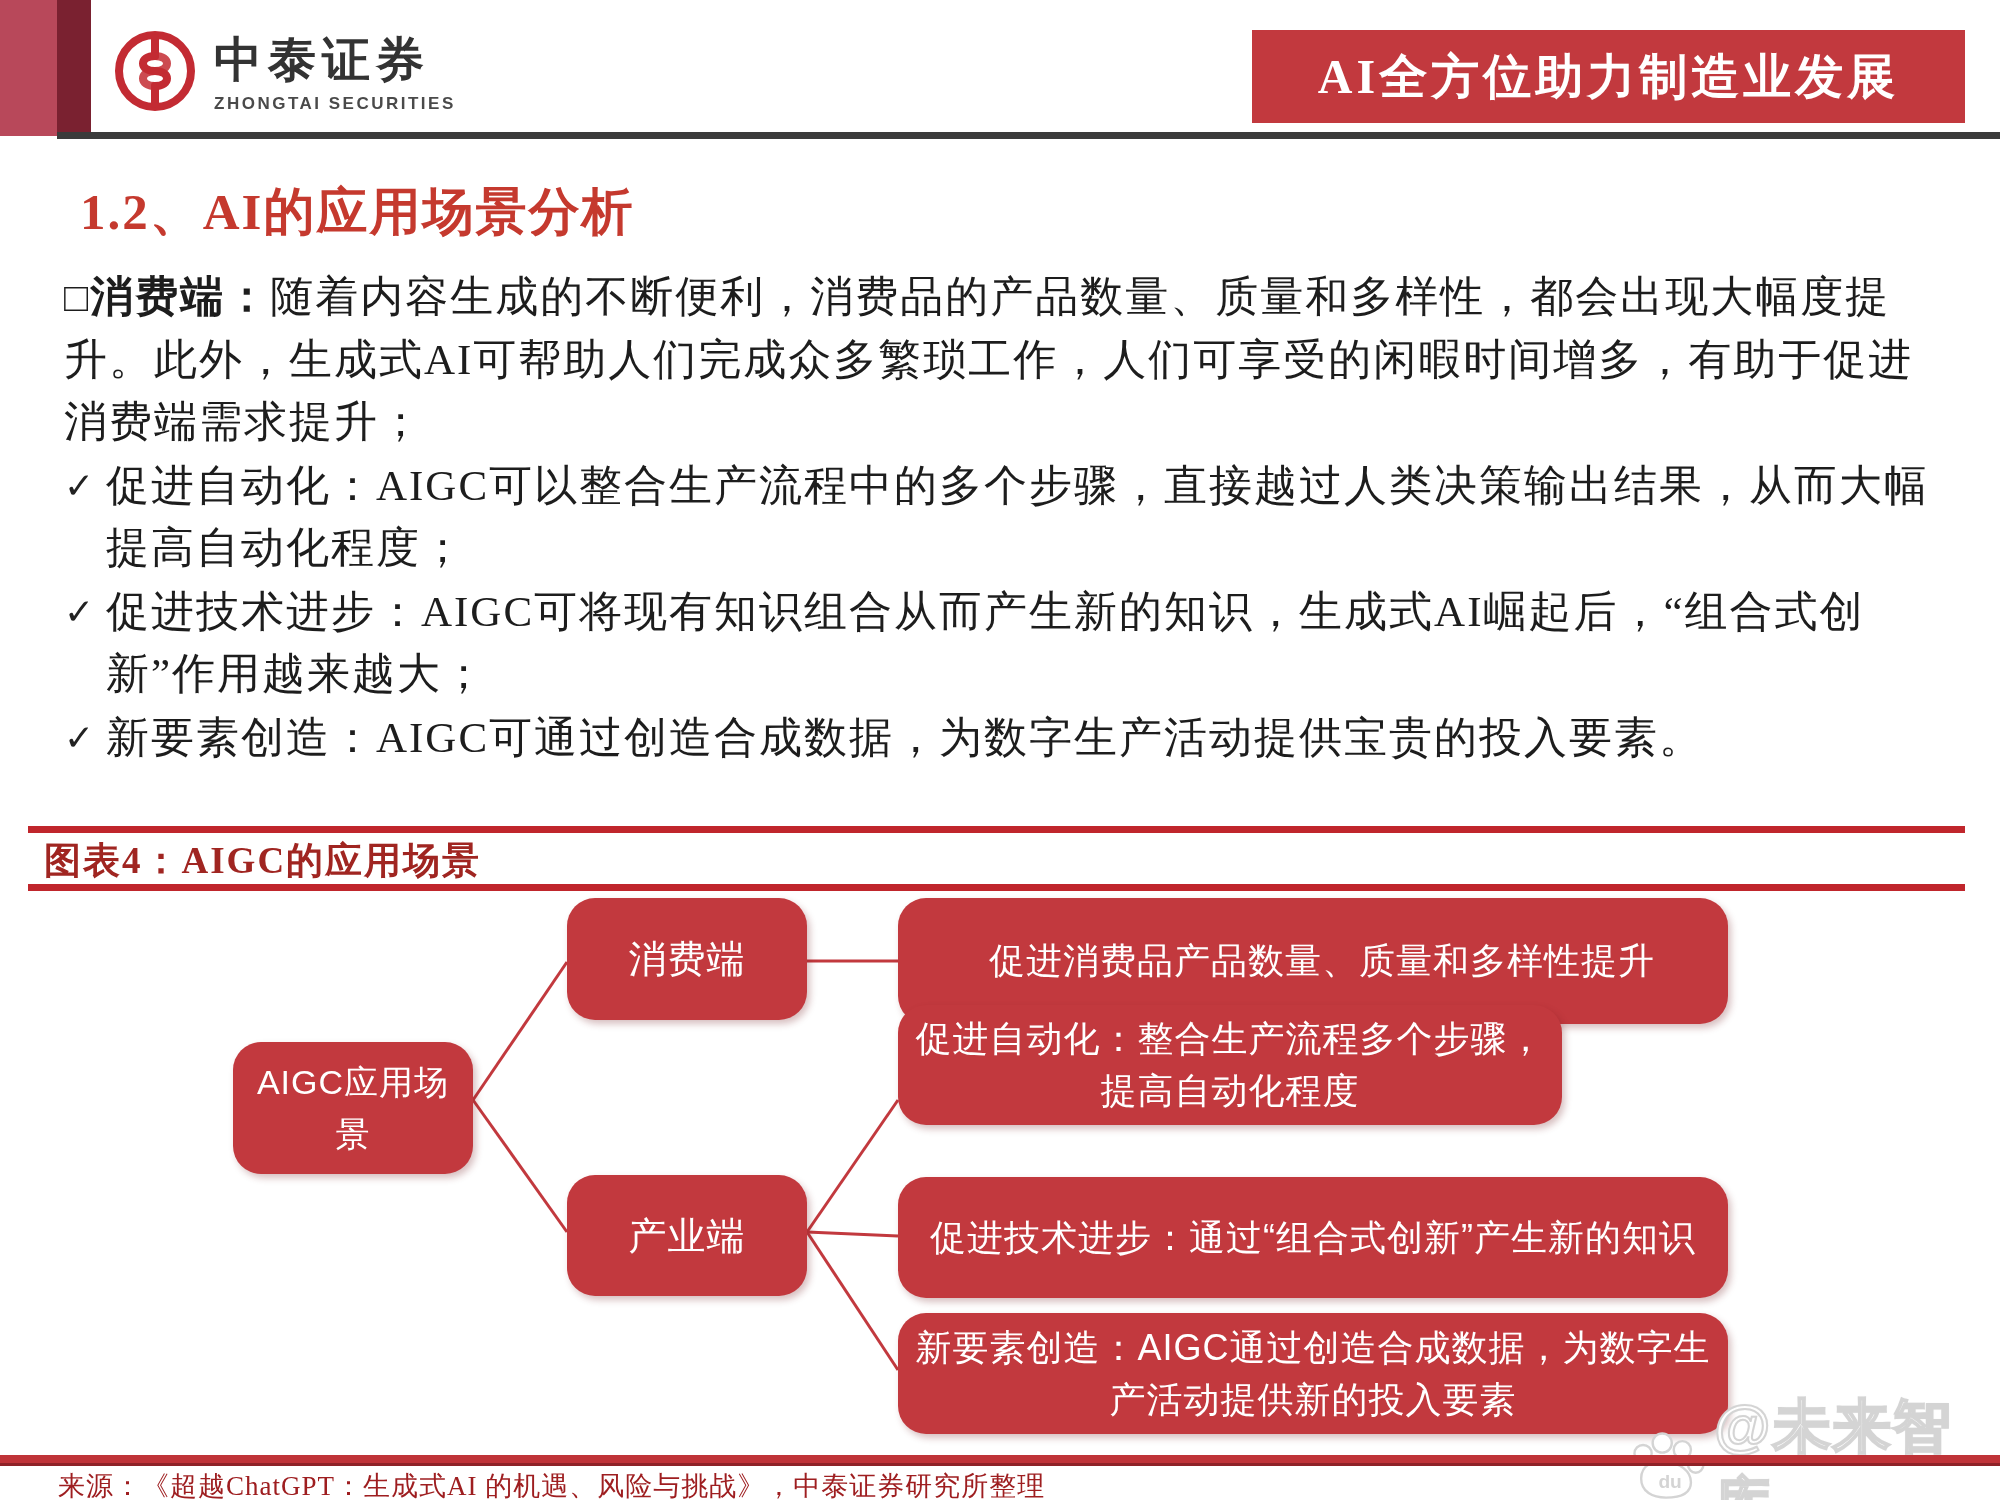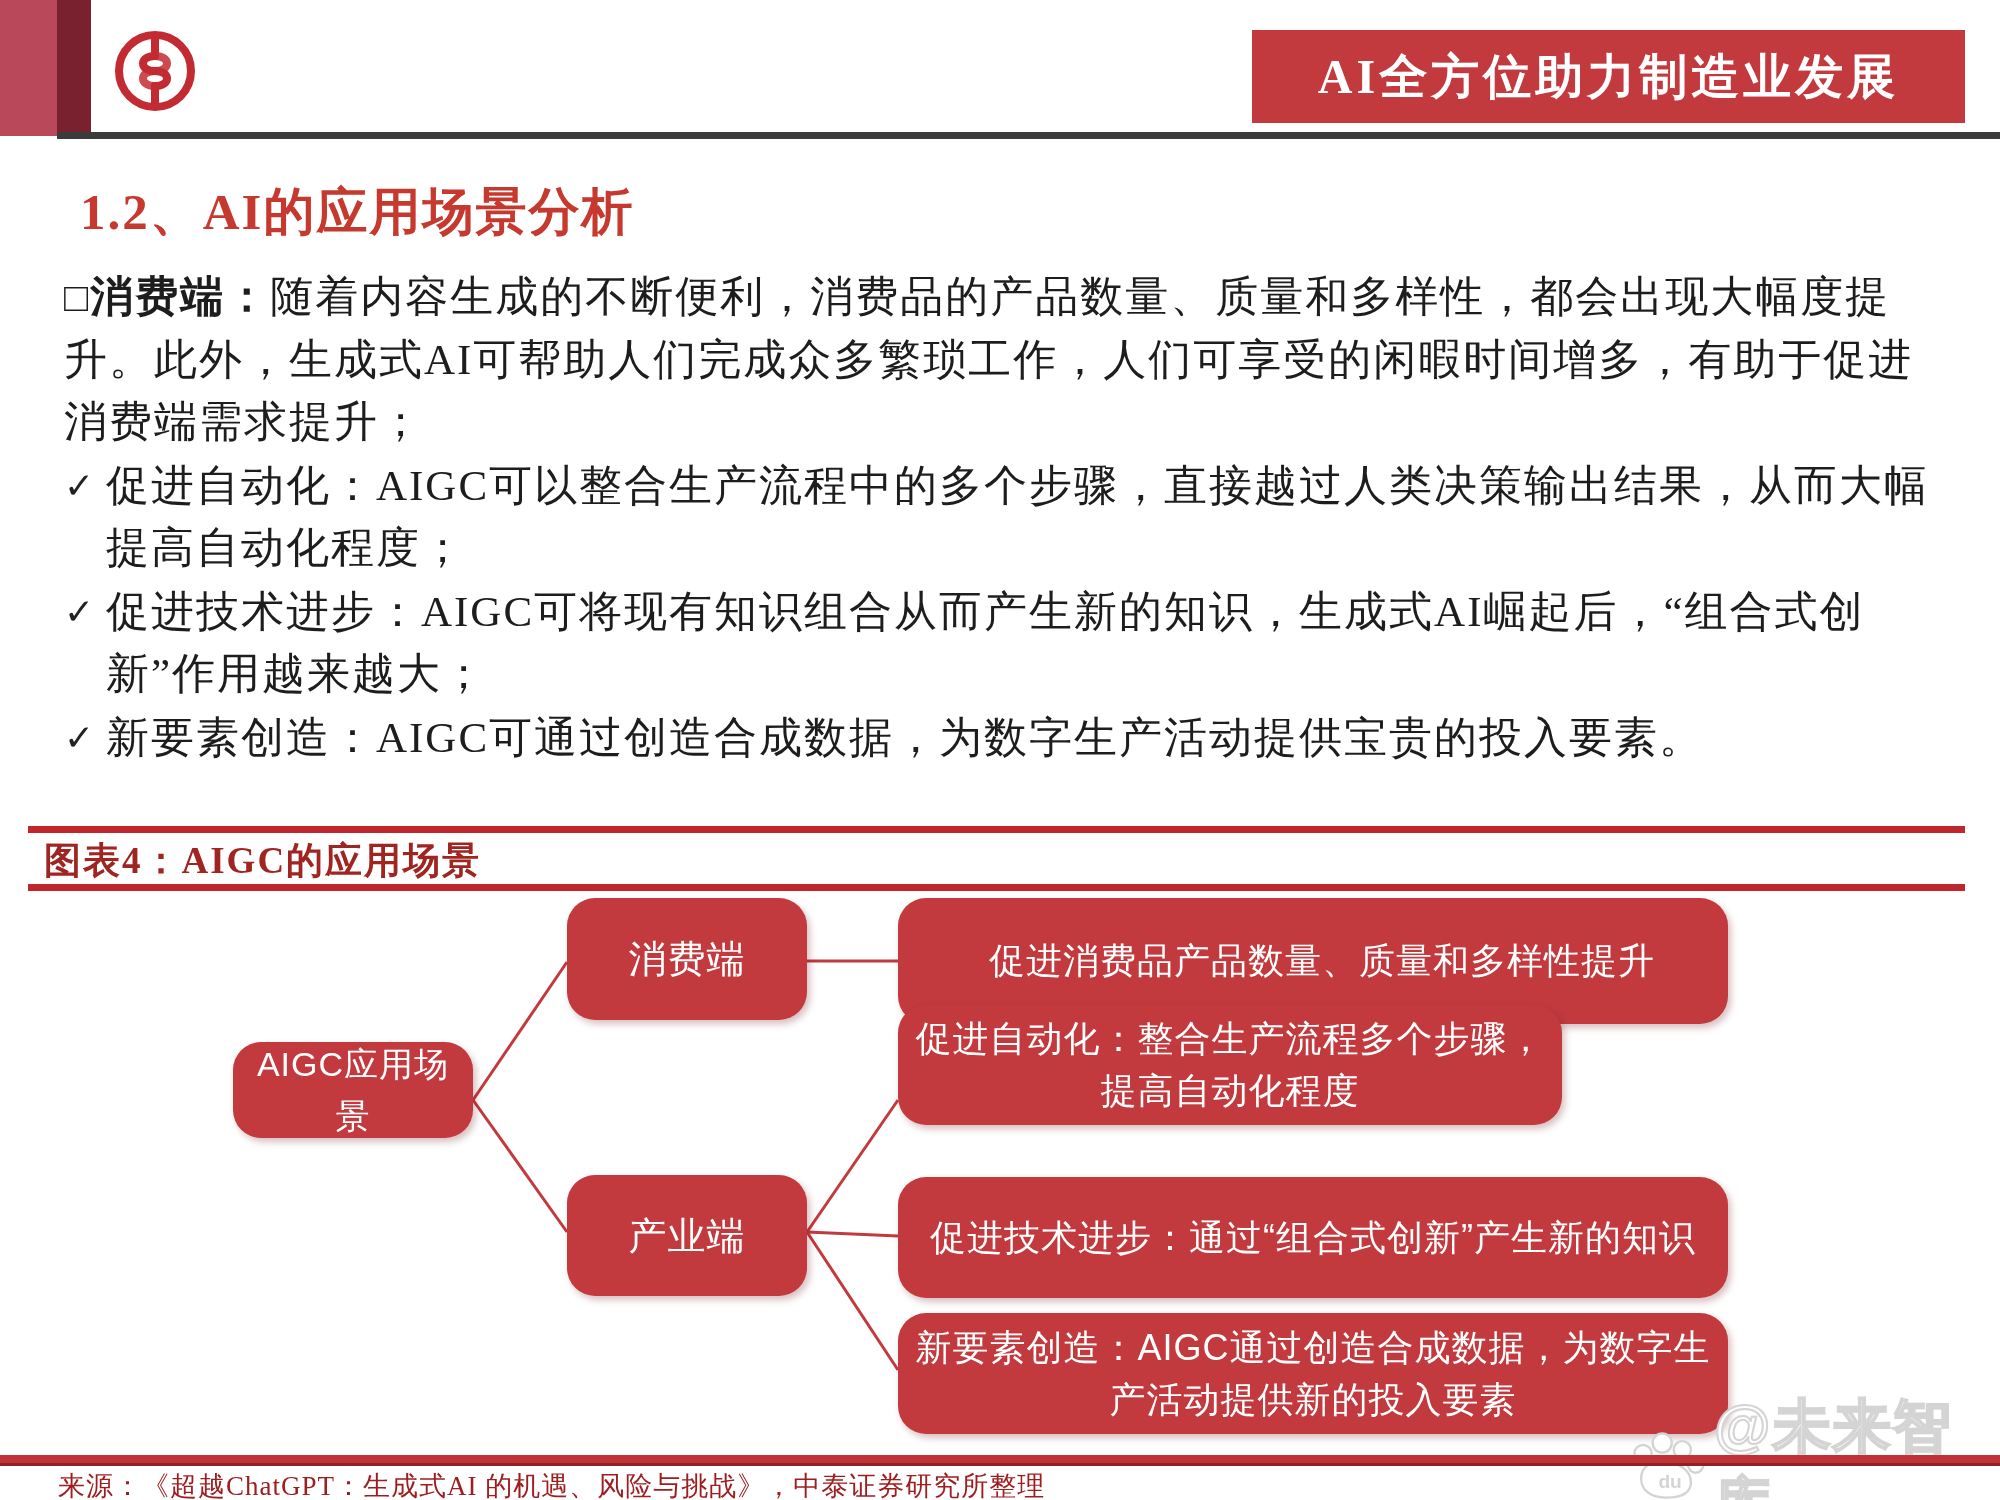--- a/index.html
+++ b/index.html
@@ -67,21 +67,21 @@
   .connector-layer{position:absolute;left:0;top:0;width:2000px;height:1500px;pointer-events:none;}
   .dbox{
     position:absolute;background:var(--accent);color:#ffffff;
     border-radius:28px;
     display:flex;align-items:center;justify-content:center;text-align:center;
     font-family:"Liberation Sans","DejaVu Sans",sans-serif;
     font-size:36px;line-height:52px;letter-spacing:1px;
     box-shadow:3px 4px 7px rgba(110,25,30,0.28);
     padding:8px 16px;
   }
-  .dbox-root{left:233px;top:1042px;width:240px;height:96px;font-size:34px;}
+  .dbox-root{left:233px;top:1042px;width:240px;height:132px;font-size:34px;}
   .dbox-mid1{left:567px;top:898px;width:240px;height:122px;font-size:38px;}
   .dbox-mid2{left:567px;top:1175px;width:240px;height:121px;font-size:38px;}
   .dbox-leaf1{left:898px;top:898px;width:830px;height:126px;padding-left:34px;}
   .dbox-leaf2{left:898px;top:1005px;width:664px;height:120px;}
   .dbox-leaf3{left:898px;top:1177px;width:830px;height:121px;}
   .dbox-leaf4{left:898px;top:1313px;width:830px;height:121px;}
   
   .watermark{
     position:absolute;left:1622px;top:1388px;
     display:flex;align-items:center;
@@ -111,20 +111,24 @@
   <div class="header-divider"></div>
 
   <div class="logo">
     <svg class="logo-mark" viewBox="0 0 86 90">
       <circle cx="43" cy="45" r="36" fill="none" stroke="#c32b33" stroke-width="8"></circle>
       <path d="M43 12 L43 30" fill="none" stroke="#c32b33" stroke-width="8" stroke-linecap="round"></path>
       <path d="M43 78 L43 60" fill="none" stroke="#c32b33" stroke-width="8" stroke-linecap="round"></path>
       <path d="M43 30 C 27 30 27 45 43 45 C 59 45 59 60 43 60" fill="none" stroke="#c32b33" stroke-width="8" stroke-linecap="round"></path>
       <path d="M43 30 C 59 30 59 45 43 45 C 27 45 27 60 43 60" fill="none" stroke="#c32b33" stroke-width="8" stroke-linecap="round" opacity="0.85"></path>
     </svg>
+    <div class="logo-text">
+      <div class="logo-cn">中泰证券</div>
+      <div class="logo-en">ZHONGTAI SECURITIES</div>
+    </div>
   </div>
 
   <div class="banner">AI全方位助力制造业发展</div>
 
   <div class="slide-title">1.2、AI的应用场景分析</div>
 
   <div class="body-text">
     <p><span class="sq-bullet">□</span><span class="lead-label">消费端：</span><span>随着内容生成的不断便利，消费品的产品数量、质量和多样性，都会出现大幅度提升。此外，生成式AI可帮助人们完成众多繁琐工作，人们可享受的闲暇时间增多，有助于促进消费端需求提升；</span></p>
     <div class="check-item">
       <span class="check-mark">✓</span>

